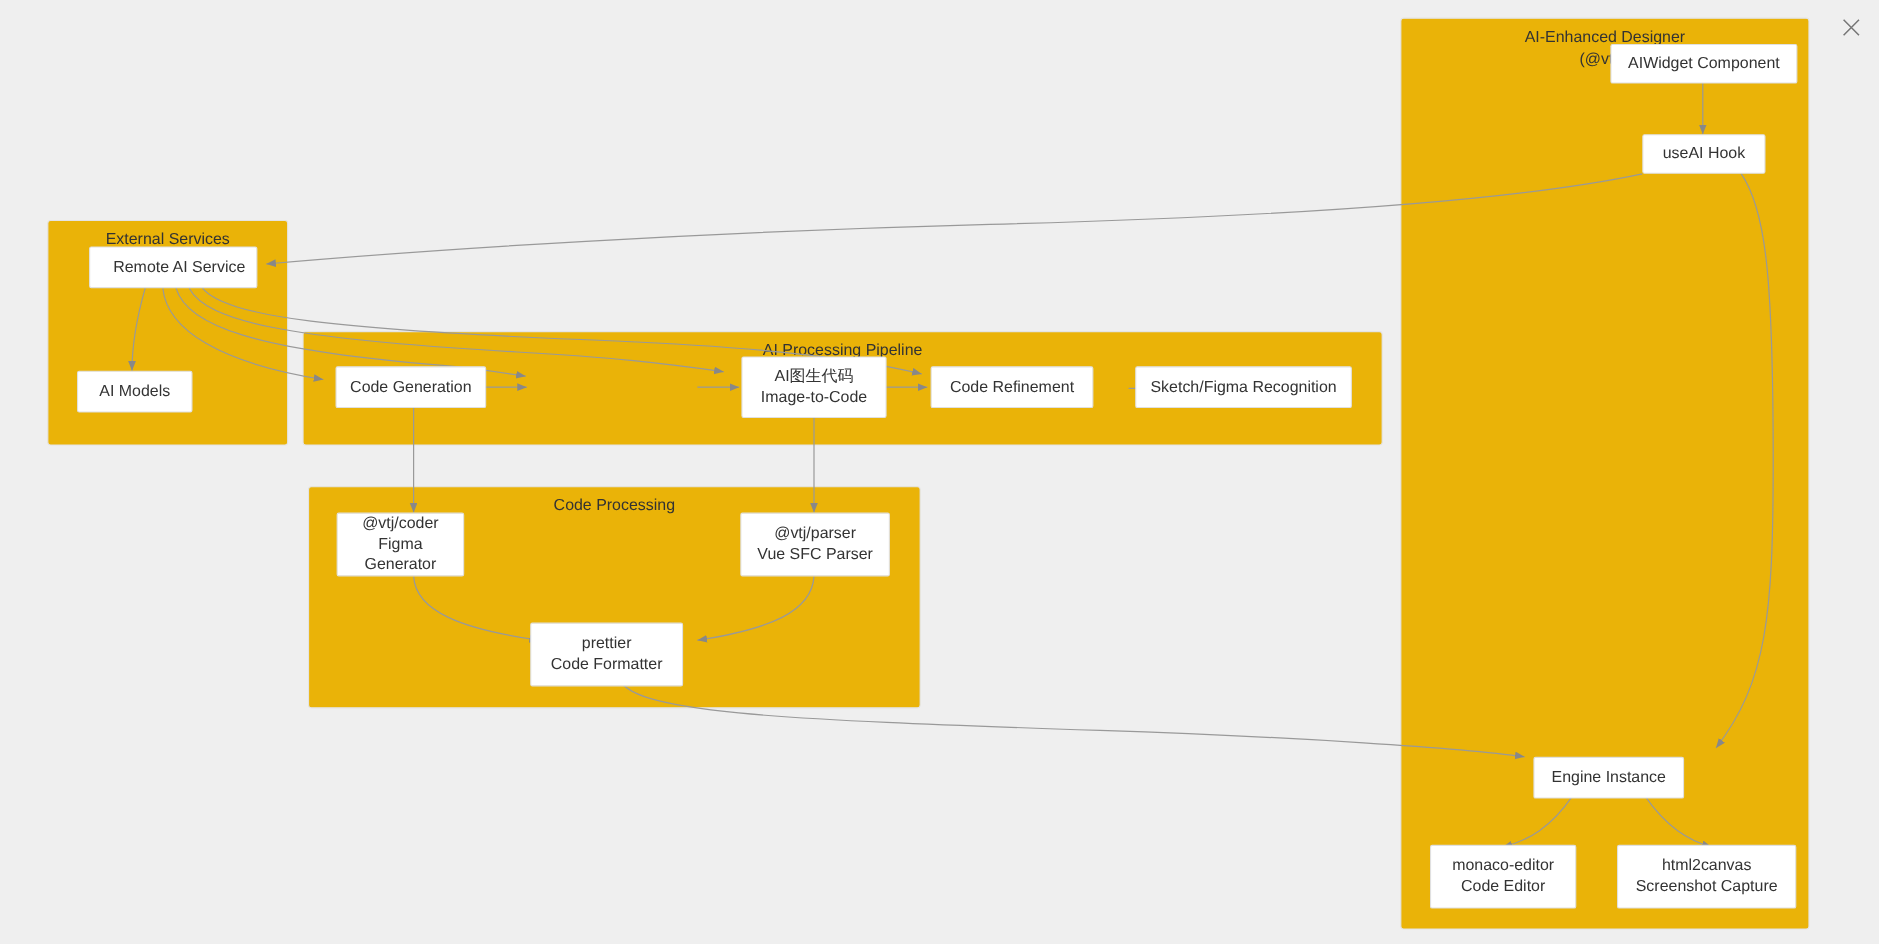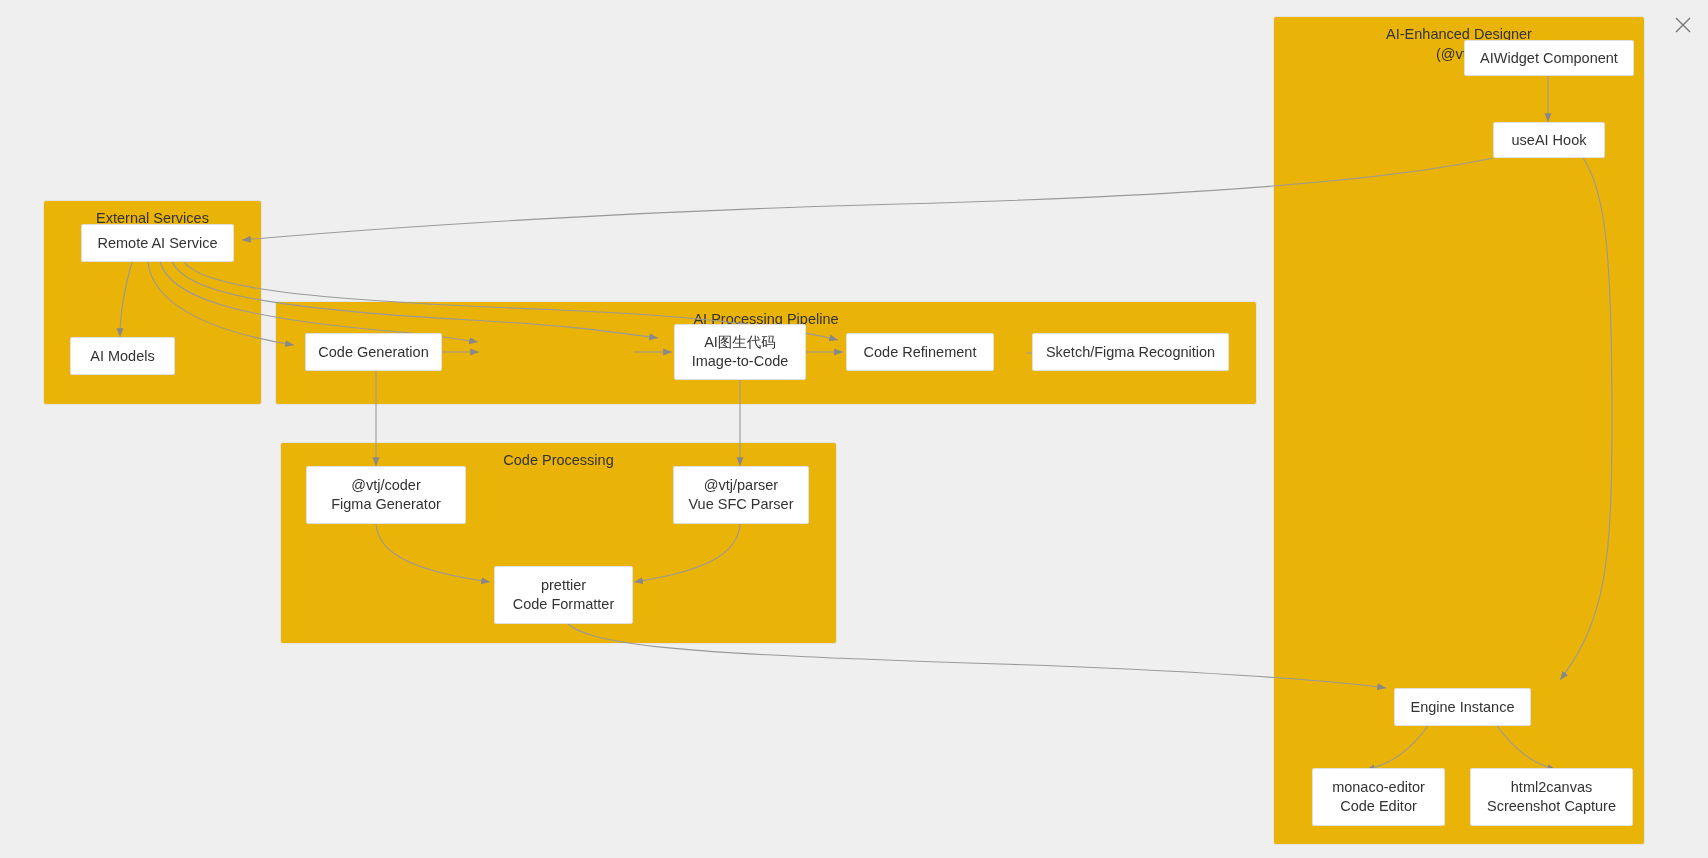--- a/index.html
+++ b/index.html
@@ -152,21 +152,21 @@
   </svg>
 
   <div class="node" style="left:1464px; top:40px; width:170px; height:36px;">
     <span>AIWidget Component</span>
   </div>
 
   <div class="node" style="left:1493px; top:122px; width:112px; height:36px;">
     <span>useAI Hook</span>
   </div>
 
-  <div class="node" style="left:81px; top:224px; width:153px; height:38px;">
+  <div class="node" style="left:81px; top:224px; width:153px; height:38px;align-items:flex-end;">
     <span>Remote AI Service</span>
   </div>
 
   <div class="node" style="left:70px; top:337px; width:105px; height:38px;">
     <span>AI Models</span>
   </div>
 
   <div class="node" style="left:305px; top:333px; width:137px; height:38px;">
     <span>Code Generation</span>
   </div>
@@ -178,40 +178,40 @@
   </div>
 
   <div class="node" style="left:846px; top:333px; width:148px; height:38px;align-items:center;">
     <span>Code Refinement</span>
   </div>
 
   <div class="node" style="left:1032px; top:333px; width:197px; height:38px;">
     <span>Sketch/Figma Recognition</span>
   </div>
 
-  <div class="node" style="left:306px; top:466px; width:160px; height:58px;">
+  <div class="node" style="left:306px; top:466px; width:116px; height:58px;">
     <span>@vtj/coder</span>
     <span class="line2">Figma Generator</span>
   </div>
 
   <div class="node" style="left:673px; top:466px; width:136px; height:58px;">
     <span>@vtj/parser</span>
     <span class="line2">Vue SFC Parser</span>
   </div>
 
-  <div class="node" style="left:494px; top:566px; width:139px; height:58px;">
+  <div class="node" style="left:482px; top:566px; width:139px; height:58px;">
     <span>prettier</span>
     <span class="line2">Code Formatter</span>
   </div>
 
   <div class="node" style="left:1394px; top:688px; width:137px; height:38px;">
     <span>Engine Instance</span>
   </div>
 
-  <div class="node" style="left:1300px; top:768px; width:133px; height:58px;margin-left:12px;">
+  <div class="node" style="left:1300px; top:768px; width:133px; height:58px;">
     <span>monaco-editor</span>
     <span class="line2">Code Editor</span>
   </div>
 
   <div class="node" style="left:1470px; top:768px; width:163px; height:58px;">
     <span>html2canvas</span>
     <span class="line2">Screenshot Capture</span>
   </div>
 
   <div class="close-btn">

